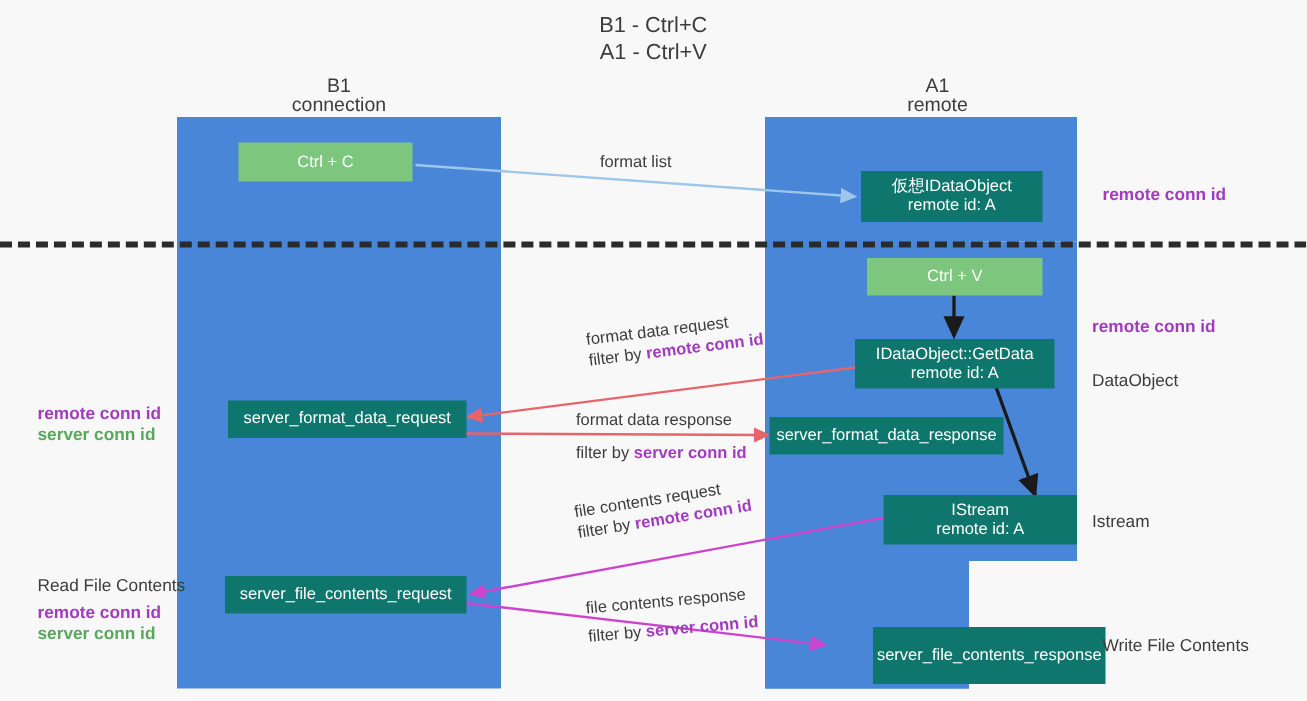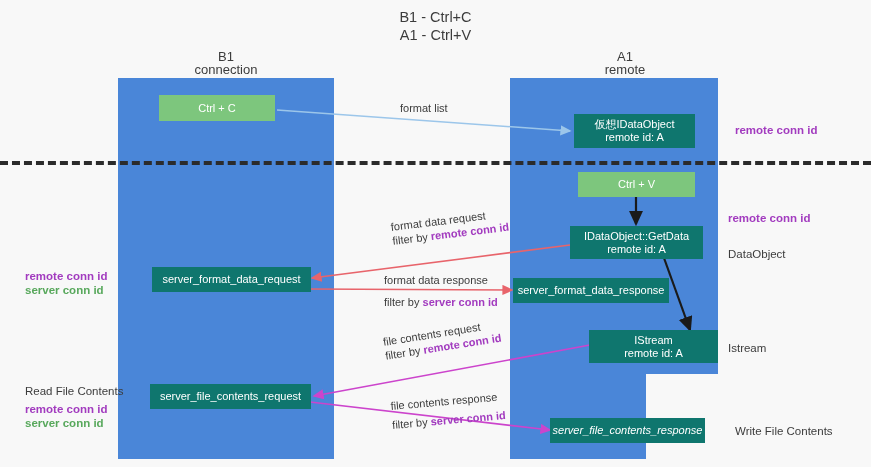--- a/index.html
+++ b/index.html
@@ -181,21 +181,21 @@
 
   <div class="box orange" style="left:589px; top:330px; width:129px; height:33px;">
     <span>IStream</span>
     <span>remote id: A</span>
   </div>
 
   <div class="box orange" style="left:150px; top:384px; width:161px; height:25px;">
     <span>server_file_contents_request</span>
   </div>
 
-  <div class="box orange" style="left:550px; top:418px; width:155px; height:25px;font-style:italic;">
+  <div class="box orange" style="left:582px; top:418px; width:155px; height:38px;">
     <span>server_file_contents_response</span>
   </div>
 
   <div class="side-label purple" style="left:735px; top:123px;">remote conn id</div>
 
   <div class="side-label purple" style="left:728px; top:211px;">remote conn id</div>
 
   <div class="side-label" style="left:728px; top:236px;margin-top:11px;">DataObject</div>
 
   <div class="side-label" style="left:728px; top:341px;">Istream</div>

